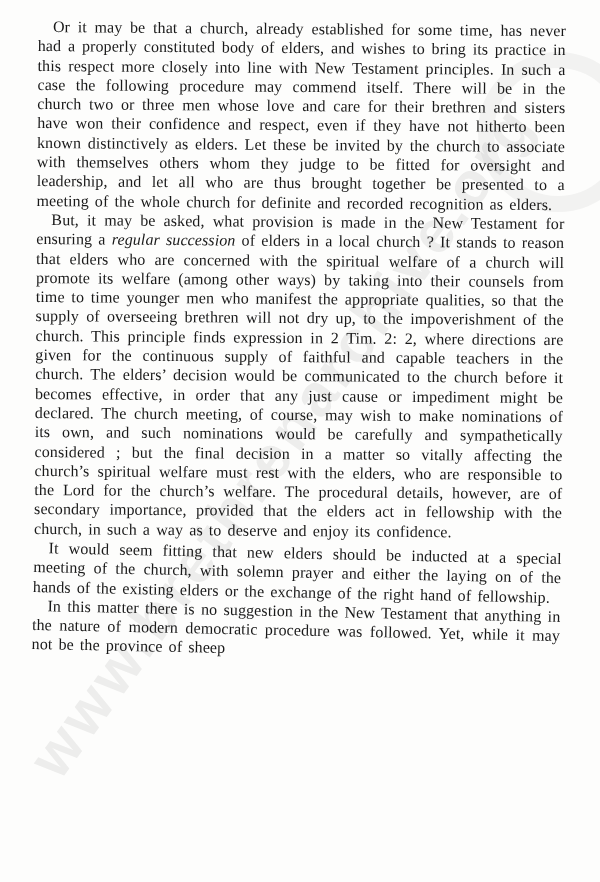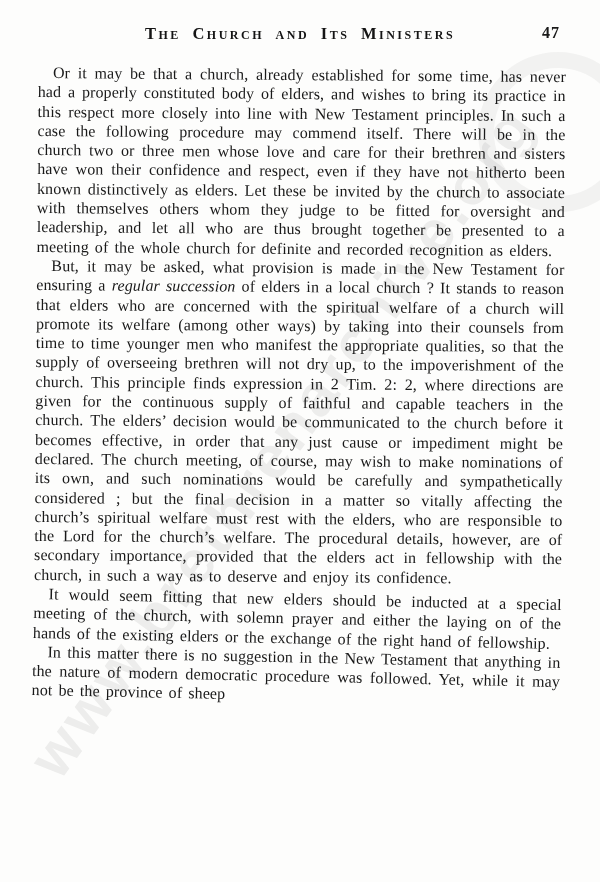--- a/index.html
+++ b/index.html
@@ -90,24 +90,20 @@
 </style>
 </head>
 <body>
 
 <div class="page">
 
   <div class="watermark">www.brethrenarchive.org</div>
 
   <div class="wm-smudge"></div>
 
-  <header class="running-head">
-    <span class="head-title">The Church and Its Ministers</span>
-    <span class="page-num">47</span>
-  </header>
 
   <main class="body-text">
 
     <p class="para">Or it may be that a church, already established for some time, has never had a properly constituted body of elders, and wishes to bring its practice in this respect more closely into line with New Testament principles.  In such a case the following procedure may commend itself.  There will be in the church two or three men whose love and care for their brethren and sisters have won their confidence and respect, even if they have not hitherto been known distinctively as elders.  Let these be invited by the church to associate with themselves others whom they judge to be fitted for oversight and leadership, and let all who are thus brought together be presented to a meeting of the whole church for definite and recorded recognition as elders.</p>
 
     <p class="para"><span>But, it may be asked, what provision is made in the New Testament for ensuring a </span><em>regular succession</em><span> of elders in a local church ?  It stands to reason that elders who are concerned with the spiritual welfare of a church will promote its welfare (among other ways) by taking into their counsels from time to time younger men who manifest the appropriate qualities, so that the supply of overseeing brethren will not dry up, to the impoverishment of the church.  This principle finds expression in 2 Tim. 2: 2, where directions are given for the continuous supply of faithful and capable teachers in the church.  The elders’ decision would be communicated to the church before it becomes effective, in order that any just cause or impediment might be declared.  The church meeting, of course, may wish to make nominations of its own, and such nominations would be carefully and sympathetically considered ; but the final decision in a matter so vitally affecting the church’s spiritual welfare must rest with the elders, who are responsible to the Lord for the church’s welfare.  The procedural details, however, are of secondary importance, provided that the elders act in fellowship with the church, in such a way as to deserve and enjoy its confidence.</span></p>
 
     <div class="bottom-tilt">
       <p class="para">It would seem fitting that new elders should be inducted at a special meeting of the church, with solemn prayer and either the laying on of the hands of the existing elders or the exchange of the right hand of fellowship.</p>
 

